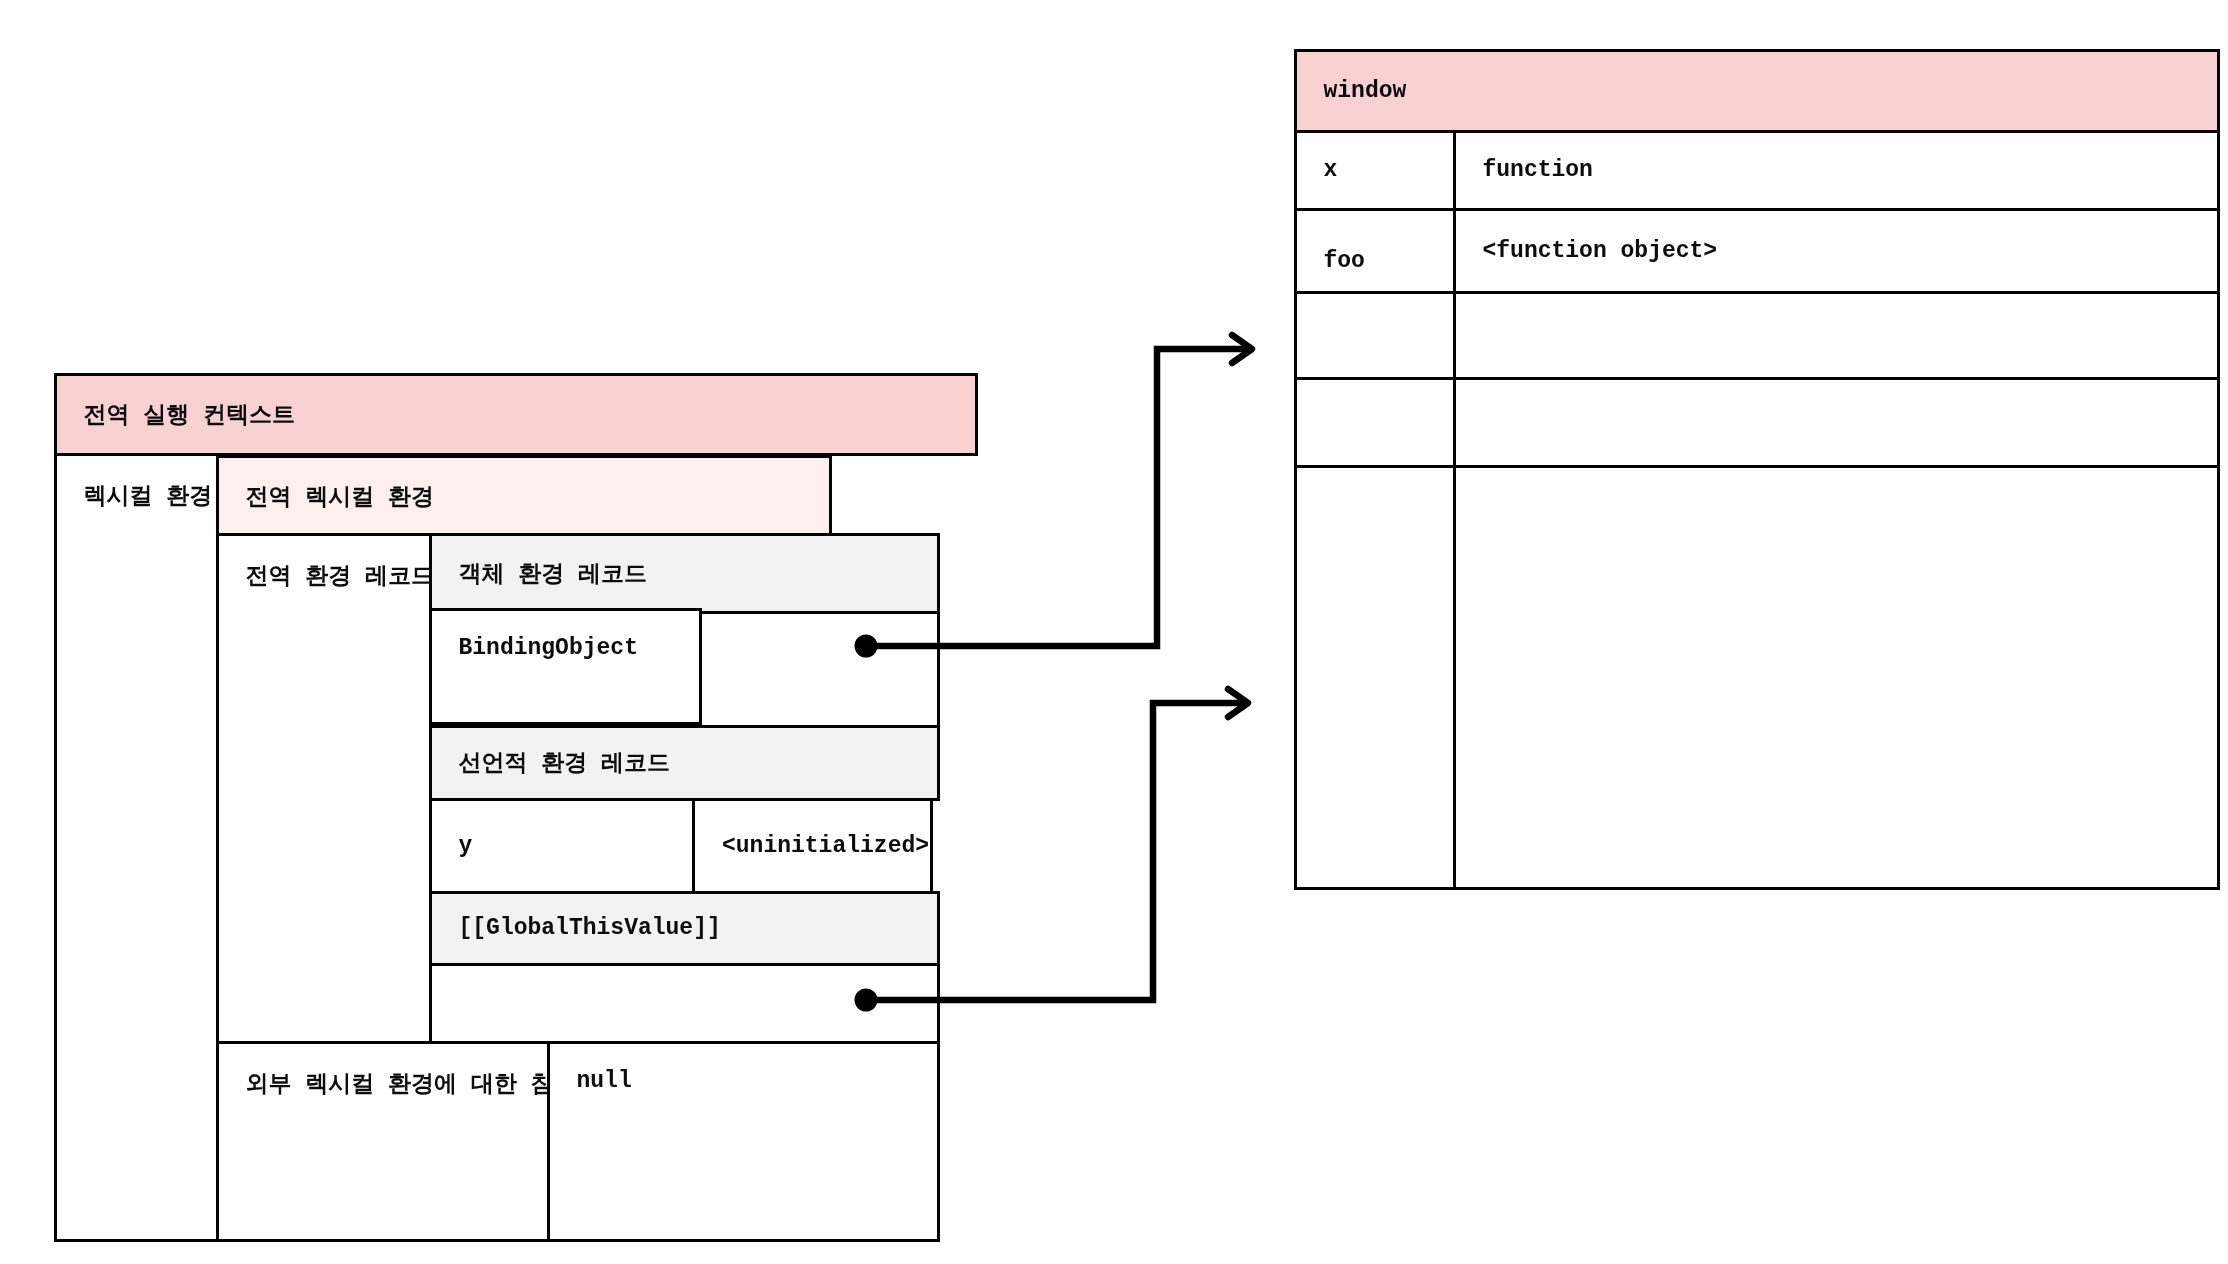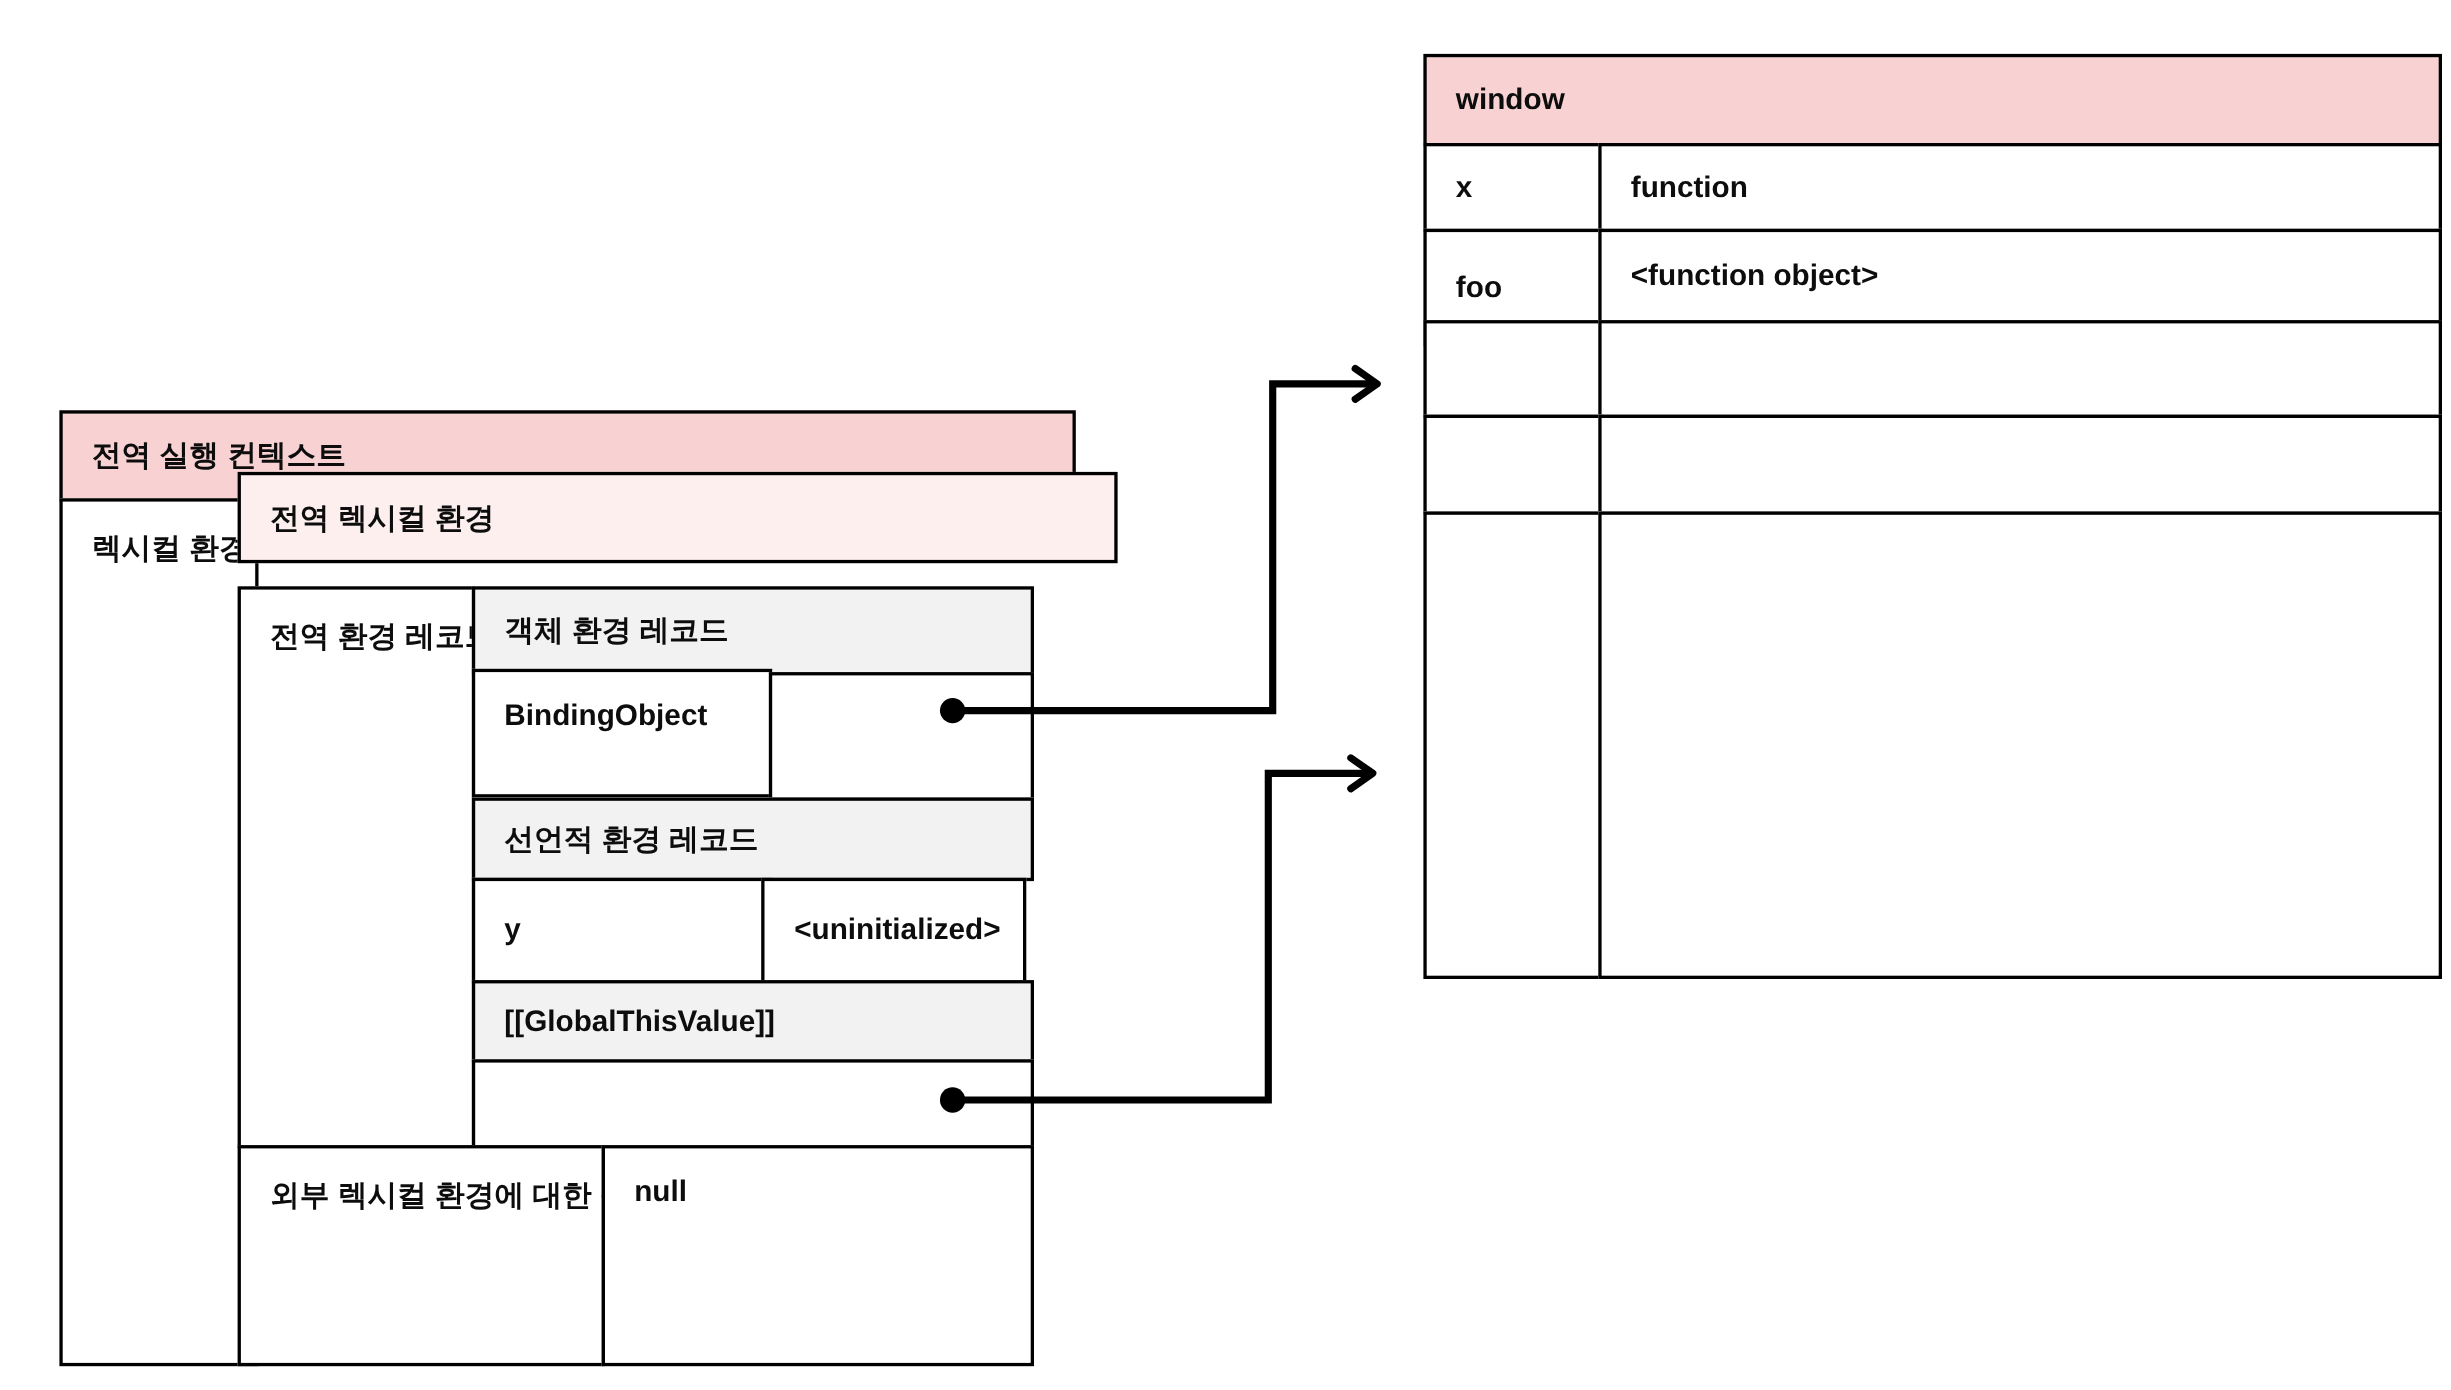--- a/index.html
+++ b/index.html
@@ -8,22 +8,23 @@
     background:#ffffff;
     font-family:"Liberation Sans","DejaVu Sans",sans-serif;
     font-weight:700;
     color:#0d0d0d;
   }
   .cell{
     position:absolute;
     box-sizing:border-box;
     border:3px solid var(--c-border);
     background:#ffffff;
-    font-size:27px;
+    font-size:23px;
     white-space:nowrap;
+    font-family:Liberation Mono, monospace;
   }
   .vc{display:flex;align-items:center;padding-left:27px;}
   .tl{padding:24px 0 0 27px;}
   .bg-header{background:var(--c-header);}
   .bg-sub{background:var(--c-subheader);}
   .bg-rec{background:var(--c-record);}
   .overlay{
     position:absolute;left:0;top:0;width:2228px;height:1264px;
     pointer-events:none;
   }
@@ -33,21 +34,21 @@
 </style>
 </head>
 <body style="color: rgb(13, 13, 13);">
 
 <div>
 
   <div class="cell vc bg-header" style="left:53.5px;top:372.5px;width:924px;height:83px;">전역 실행 컨텍스트</div>
 
   <div class="cell tl" style="left:53.5px;top:452.5px;width:181px;height:789px;">렉시컬 환경</div>
 
-  <div class="cell vc bg-sub" style="left:215.5px;top:429px;width:800px;height:83px;">전역 렉시컬 환경</div>
+  <div class="cell vc bg-sub" style="left:215.5px;top:455px;width:616px;height:83px;">전역 렉시컬 환경</div>
 
   <div class="cell tl" style="left:215.5px;top:532.5px;width:216px;height:511px;">전역 환경 레코드</div>
 
   <div class="cell vc bg-rec" style="left:428.5px;top:532.5px;width:511px;height:81px;text-align:center;">객체 환경 레코드</div>
 
   <div class="cell tl" style="left:428.5px;top:608px;width:273px;height:117px;">BindingObject</div>
 
   <div class="cell" style="left:698.5px;top:610.5px;width:241px;height:117px;"></div>
 
   <div class="cell vc bg-rec" style="left:428.5px;top:724.5px;width:511px;height:76px;">선언적 환경 레코드</div>

